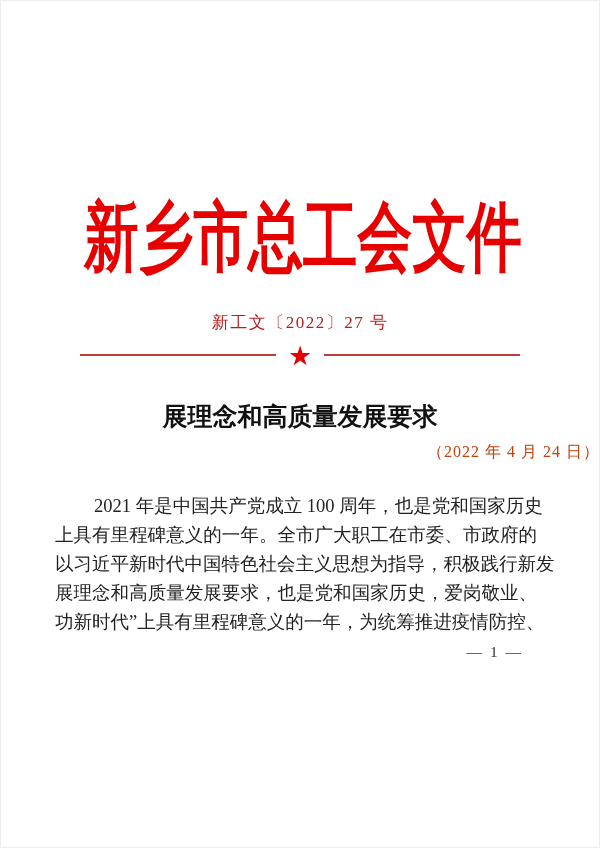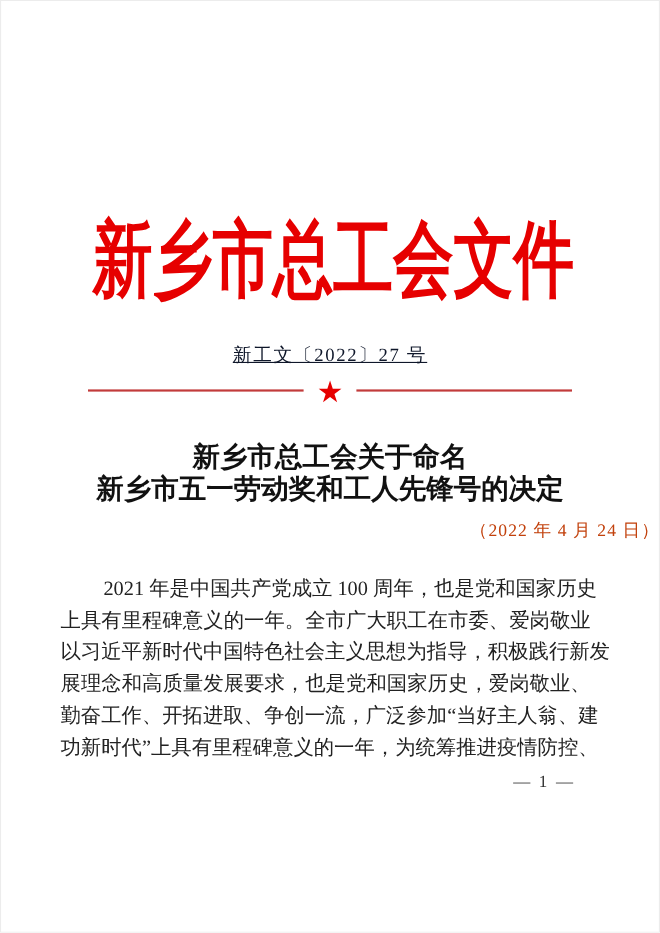--- a/index.html
+++ b/index.html
@@ -32,22 +32,21 @@
     transform-origin: center;
     letter-spacing: 0;
   }
 
   
   .doc-number {
     margin-top: 30px;
     text-align: center;
     font-size: 17px;
     letter-spacing: 1.5px;
-    color: #0f172a;
-    text-decoration: underline;
+    color: #b91c1c;
   }
 
   
   .divider {
     width: 440px;
     margin: 8px auto 0 auto;
     display: flex;
     align-items: center;
   }
   .divider .rule {
@@ -119,29 +118,27 @@
 
   <div class="doc-number">新工文〔2022〕27 号</div>
 
   <div class="divider">
     <div class="rule"></div>
     <div class="star" style="color:#e60000;">★</div>
     <div class="rule"></div>
   </div>
 
   <div class="title-block">
-    <div class="title-line">新乡市总工会关于命名</div>
-    <div class="title-line">新乡市五一劳动奖和工人先锋号的决定</div>
+    <div class="title-line">展理念和高质量发展要求</div>
     <div class="doc-date">（2022 年 4 月 24 日）</div>
   </div>
 
   <div class="body-text">
     <div class="body-line indent">2021 年是中国共产党成立 100 周年，也是党和国家历史</div>
-    <div class="body-line">上具有里程碑意义的一年。全市广大职工在市委、爱岗敬业</div>
+    <div class="body-line">上具有里程碑意义的一年。全市广大职工在市委、市政府的</div>
     <div class="body-line">以习近平新时代中国特色社会主义思想为指导，积极践行新发</div>
     <div class="body-line">展理念和高质量发展要求，也是党和国家历史，爱岗敬业、</div>
-    <div class="body-line">勤奋工作、开拓进取、争创一流，广泛参加“当好主人翁、建</div>
     <div class="body-line">功新时代”上具有里程碑意义的一年，为统筹推进疫情防控、</div>
   </div>
 
   <div class="page-number">— 1 —</div>
 
 </div>
 
 </body></html>

